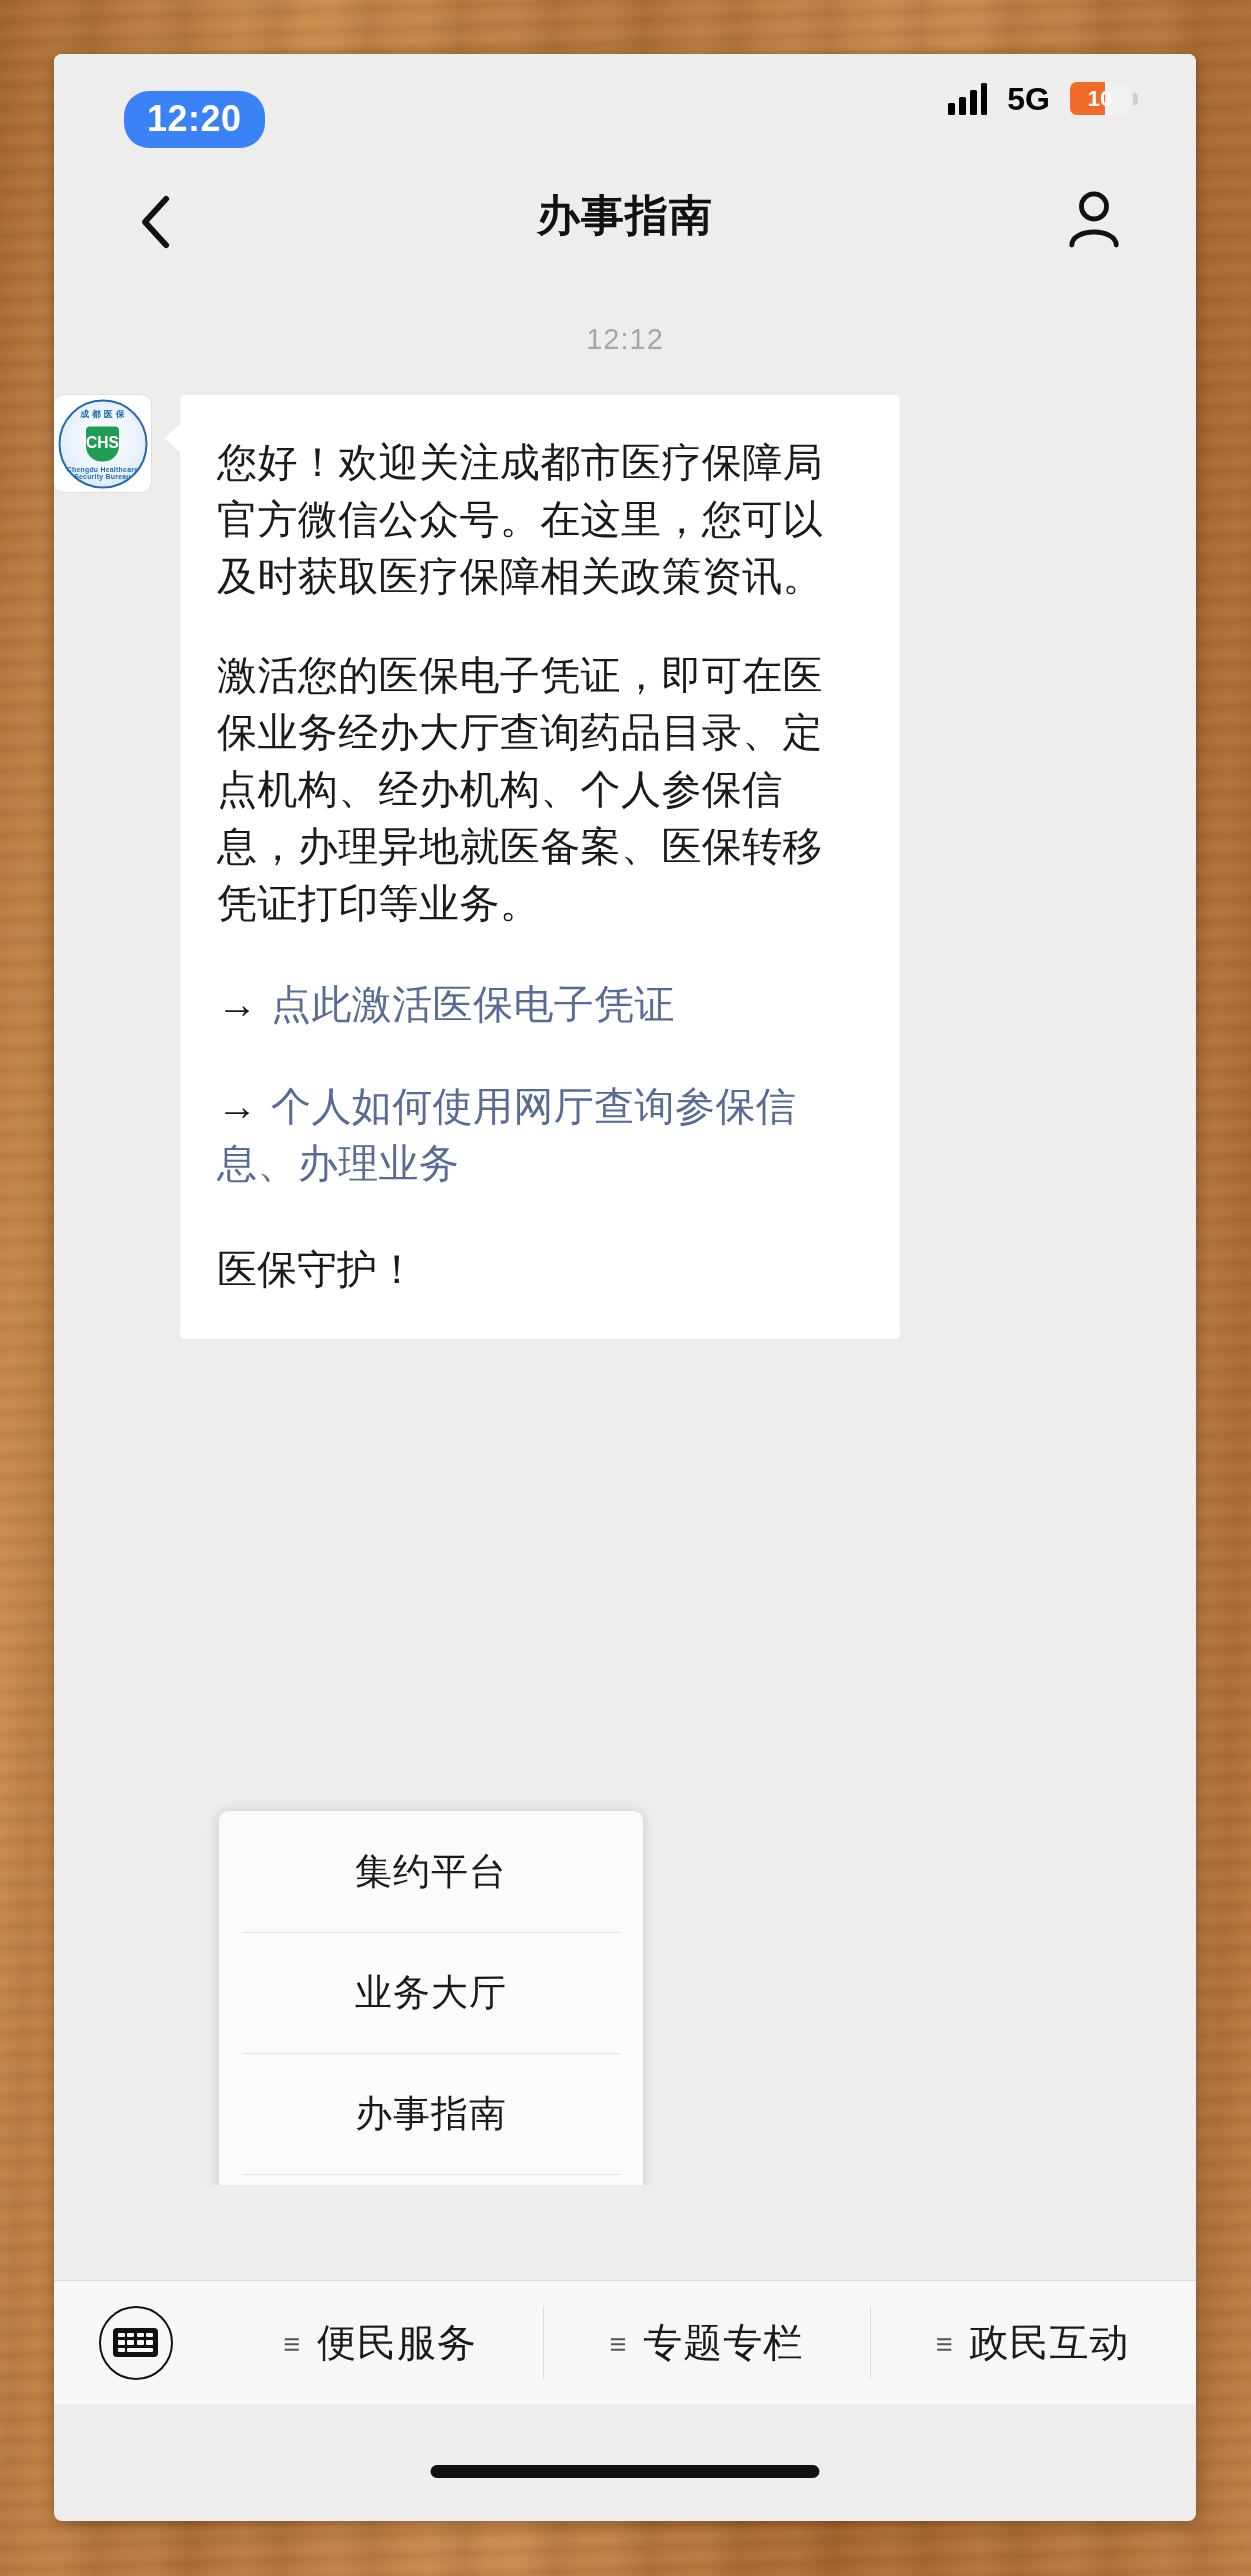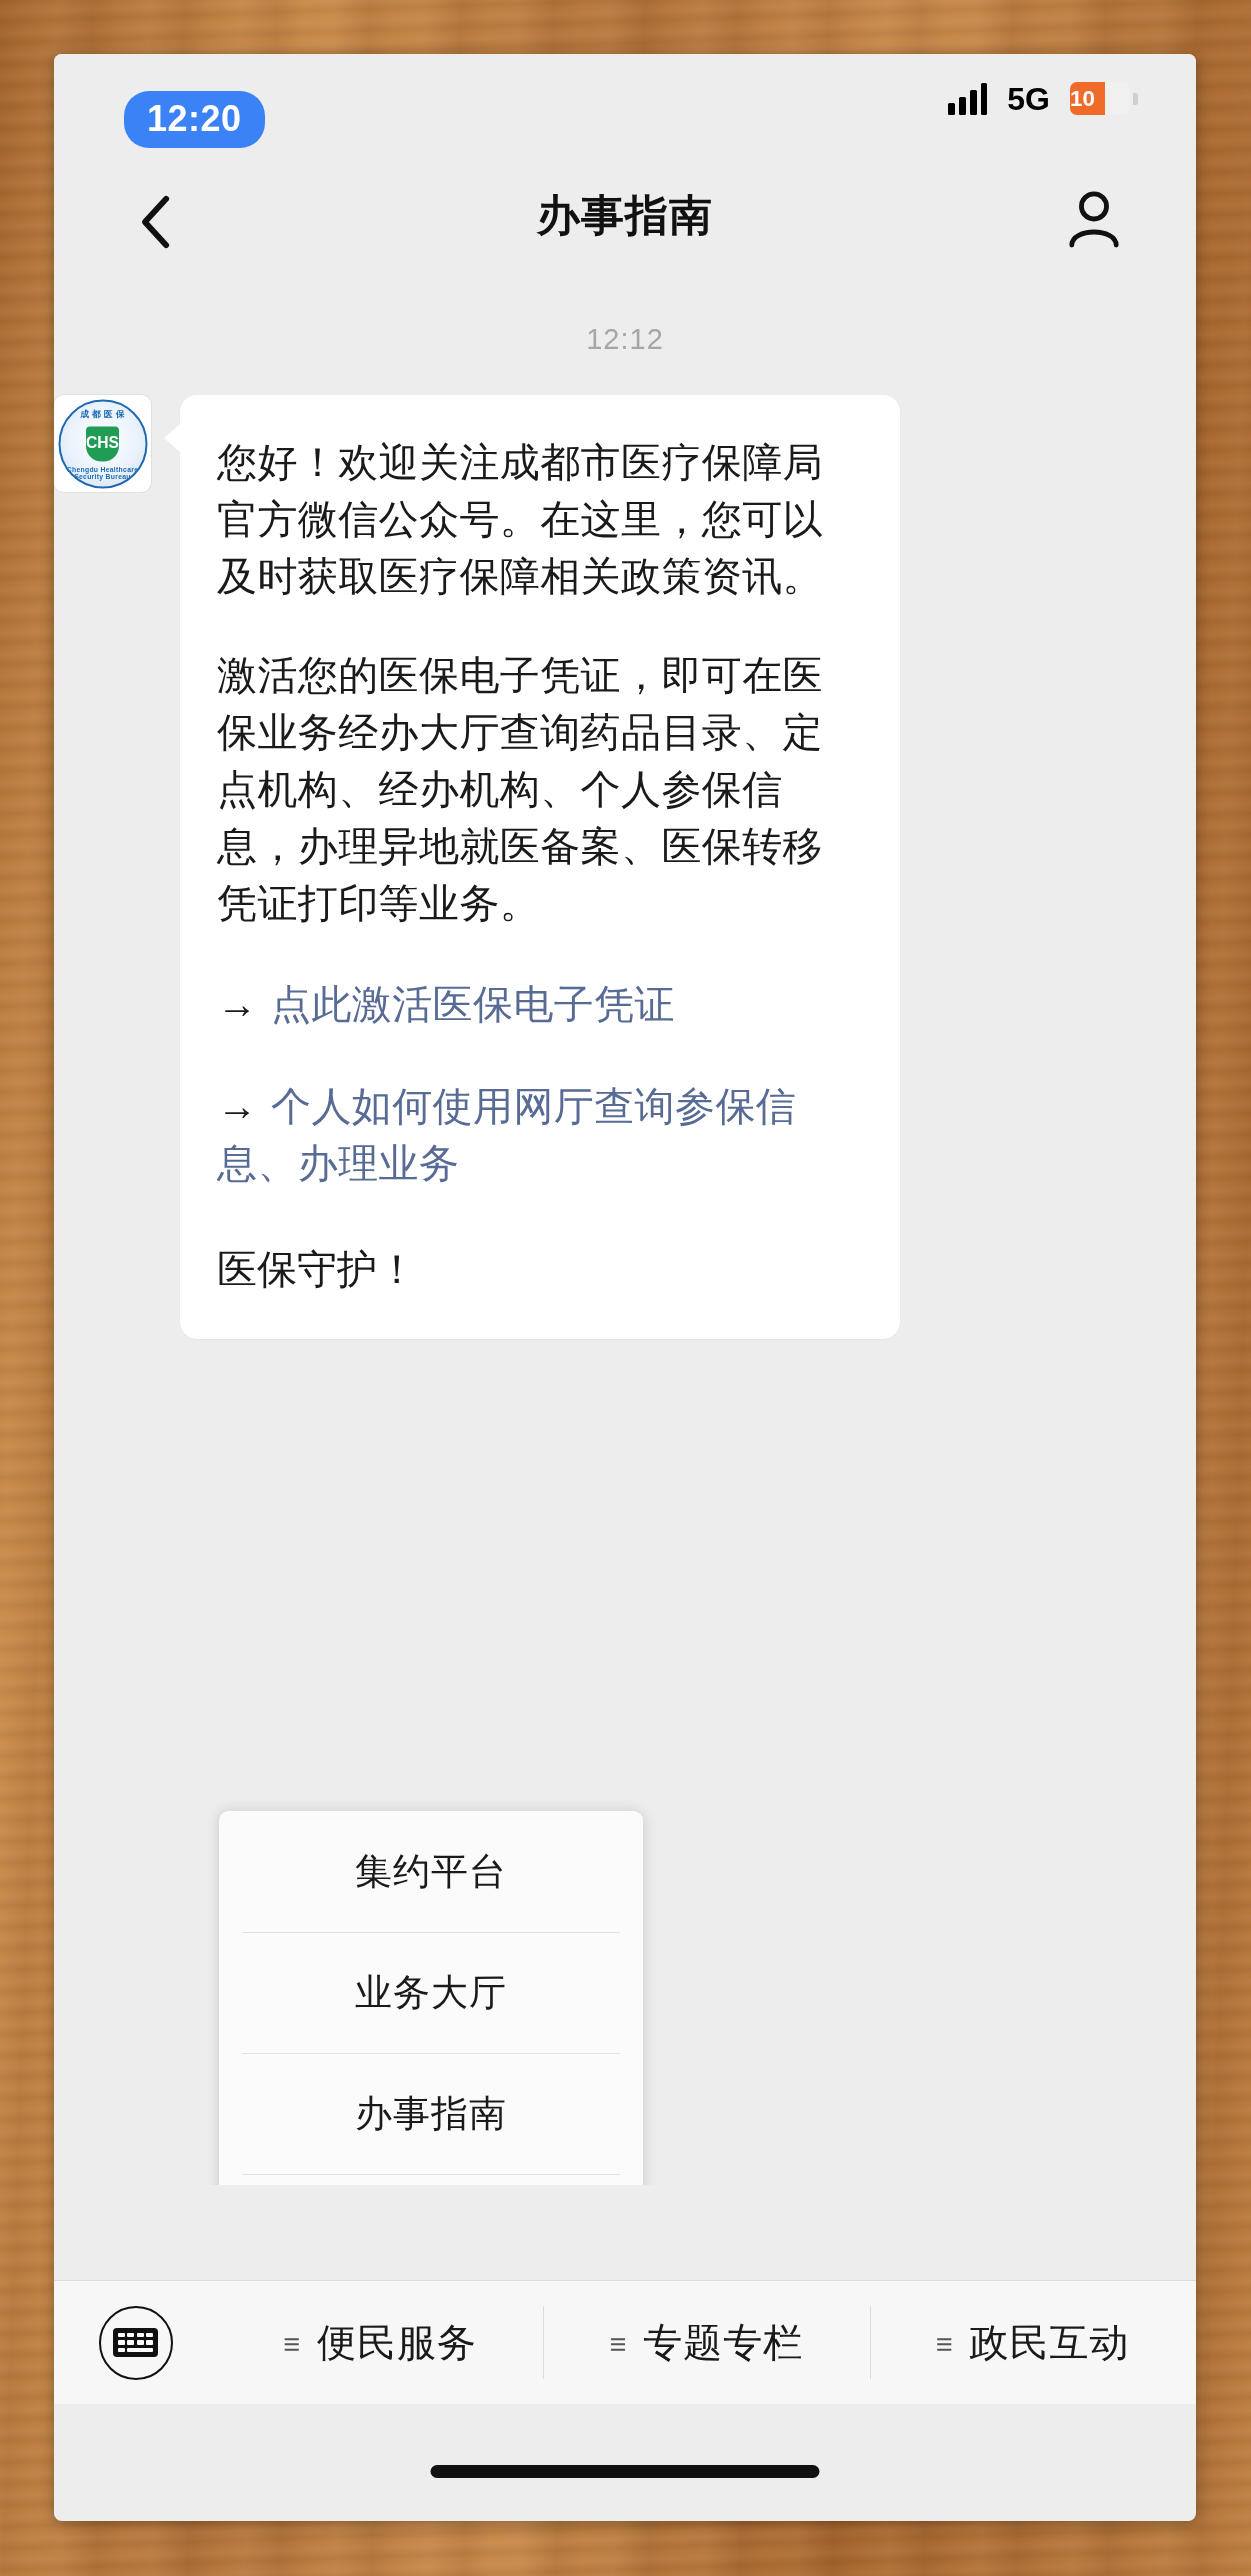--- a/index.html
+++ b/index.html
@@ -111,20 +111,21 @@
   .battery .fill {
     position: absolute;
     left: 0; top: 0; bottom: 0;
     width: 58%;
     background: #f06a2a;
     border-radius: 6.8px 0 0 6.8px;
   }
   .battery .num {
     position: relative;
     width: 100%;
+    text-align: center;
     font-size: 22.4px;
     font-weight: bold;
     color: #fff;
     z-index: 2;
     letter-spacing: 0;
   }
   .battery .cap {
     position: absolute;
     right: -7.8px;
     top: 10.7px;
@@ -240,21 +241,21 @@
     font-weight: bold;
     letter-spacing: 0.3px;
   }
   .avatar .seal .arc-top { top: 7.8px; }
   .avatar .seal .arc-bot { bottom: 6.8px; font-size: 6.8px; }
 
   .bubble {
     position: relative;
     margin-left: 29px;
     background: #ffffff;
-    border-radius: 17px;
+    border-radius: 4px;
     width: 720px;
     box-sizing: border-box;
     padding: 39px 37px 41px 37px;
     box-shadow: 0 1px 1.9px rgba(0,0,0,0.04);
   }
   .bubble::before {
     content: "";
     position: absolute;
     left: -15.6px;
     top: 29px;

